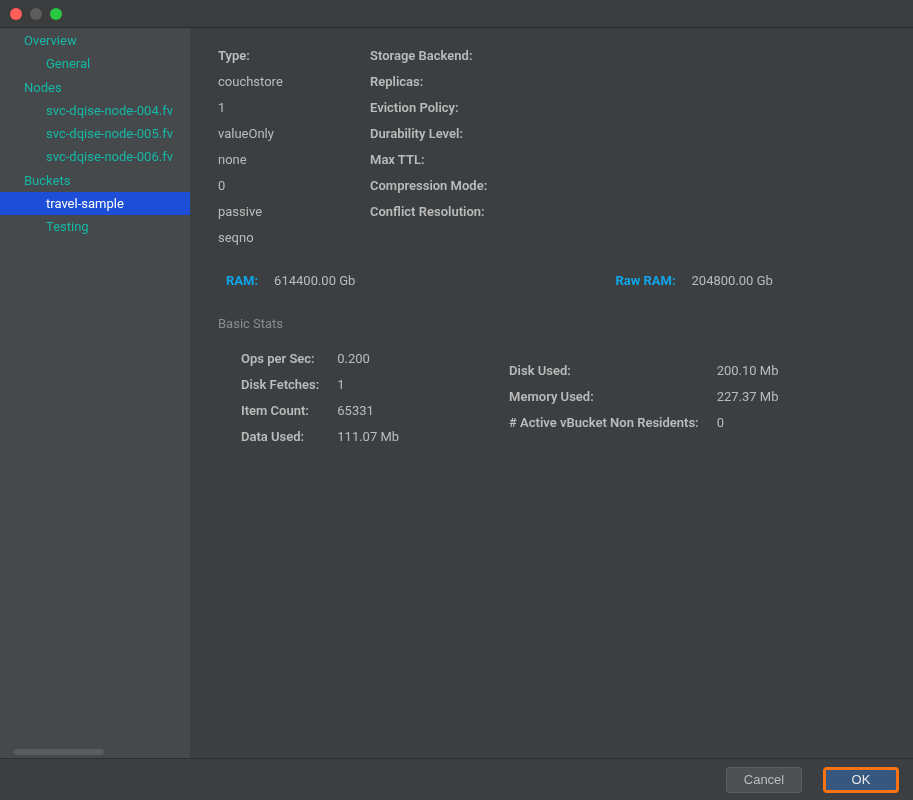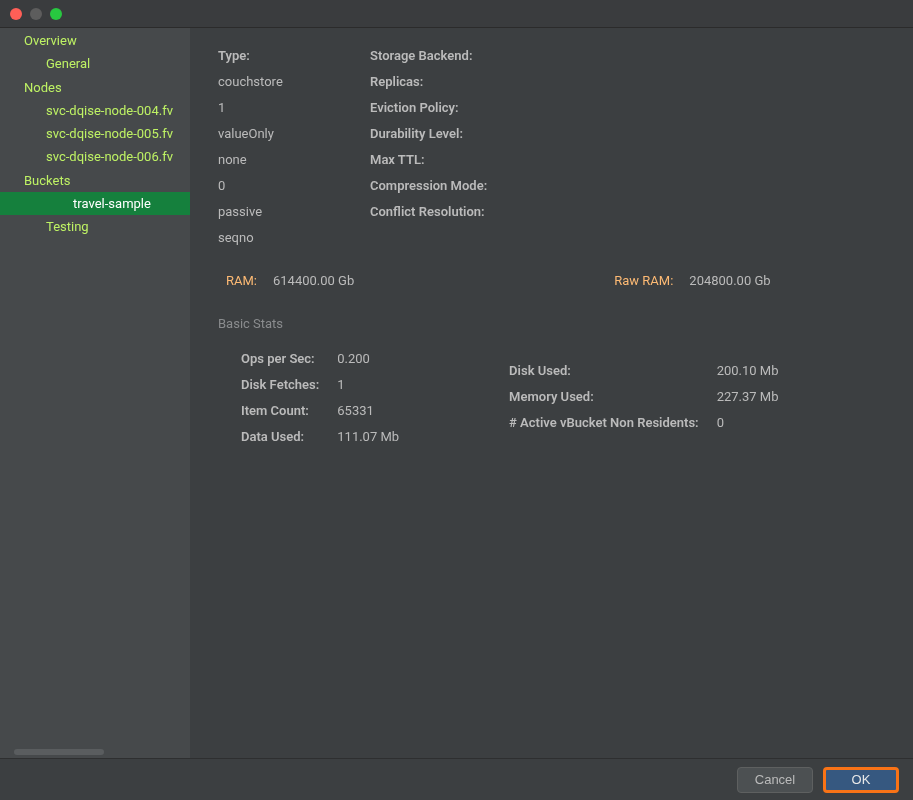--- a/index.html
+++ b/index.html
@@ -47,37 +47,36 @@
       position: relative;
       display: flex;
       flex-direction: column;
     }
     .sidebar-scroll {
       flex: 1;
       overflow: hidden;
     }
     .sidebar-item {
       padding: 4px 12px 4px 24px;
-      color: #bef264;
+      color: #14b8a6;
       font-size: 13px;
       cursor: pointer;
       white-space: nowrap;
       overflow: hidden;
     }
     .sidebar-item.header {
       padding-left: 24px;
       padding-top: 5px;
     }
     .sidebar-item.child {
       padding-left: 46px;
     }
     .sidebar-item.selected {
-      background: #15803d;
+      background: #1d4ed8;
       color: #ffffff;
-      text-align: center;
     }
     .sidebar-hscroll {
       height: 12px;
       background: #46494b;
       position: relative;
     }
     .sidebar-hscroll-thumb {
       position: absolute;
       left: 14px;
       top: 3px;
@@ -117,22 +116,22 @@
       display: flex;
       gap: 60px;
       padding-left: 8px;
       margin-bottom: 28px;
     }
     .quota-item {
       display: flex;
       gap: 16px;
     }
     .quota-item .label {
-      font-weight: 400;
-      color: #fdba74;
+      font-weight: 700;
+      color: #0ea5e9;
     }
     .quota-row .quota-item:nth-child(2) {
       margin-left: 200px;
     }
     .stats-row {
       display: flex;
       gap: 40px;
       padding-left: 6px;
       margin-left: 17px;
     }
@@ -157,21 +156,21 @@
       margin-left: 70px;
       padding-top: 12px;
     }
     .footer {
       height: 42px;
       border-top: 1px solid #2e2f30;
       display: flex;
       align-items: center;
       justify-content: flex-end;
       padding: 0 14px;
-      gap: 10px;
+      gap: 21px;
       background: #3c3f41;
     }
     .btn {
       min-width: 76px;
       height: 26px;
       border-radius: 4px;
       font-size: 13px;
       border: none;
       cursor: pointer;
       padding: 0 14px;

